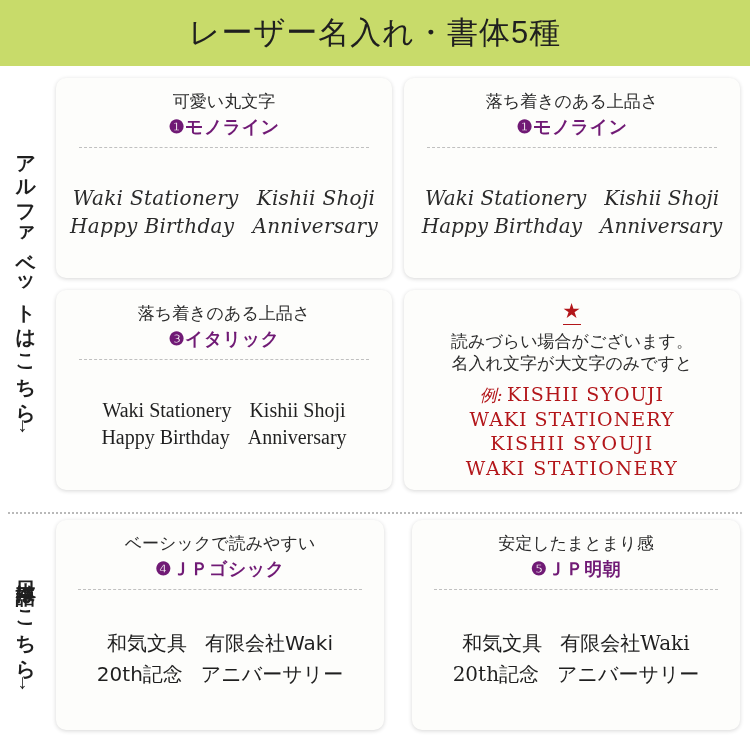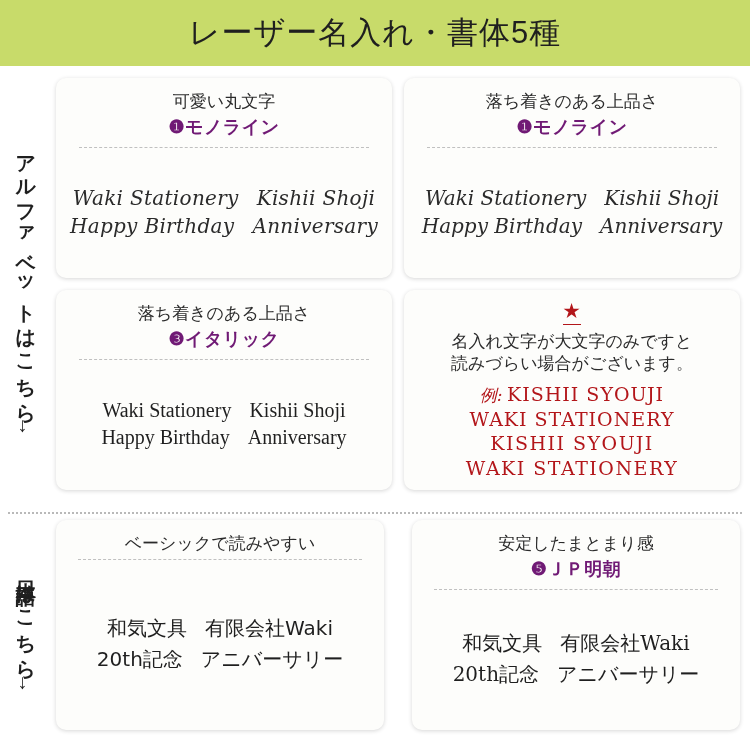--- a/index.html
+++ b/index.html
@@ -305,40 +305,41 @@
             <span>Anniversary</span>
           </div>
         </div>
       </div>
 
       <div class="notice">
         <div class="notice-head">
           <span class="star">★</span>
         </div>
         <div class="notice-body">
+          <div>読みづらい場合がございます。</div>
           <div>名入れ文字が大文字のみですと</div>
-          <div>読みづらい場合がございます。</div>
         </div>
         <div class="notice-ex">
           <div>
             <span class="ex-label">例:</span>
             <span class="ex-line">KISHII SYOUJI</span>
           </div>
           <div class="ex-line">WAKI STATIONERY</div>
           <div class="ex-line cursive">KISHII SYOUJI</div>
           <div class="ex-line cursive">WAKI STATIONERY</div>
         </div>
       </div>
 
     </div>
 
     <div class="grid-bottom">
 
       <div class="card style-gothic">
         <div class="card-sub">ベーシックで読みやすい</div>
+        <div class="card-title">❹ＪＰゴシック</div>
         <div class="card-rule"></div>
         <div class="sample-rows">
           <div class="sample-row">
             <span>和気文具</span>
             <span>有限会社Waki</span>
           </div>
           <div class="sample-row">
             <span>20th記念</span>
             <span>アニバーサリー</span>
           </div>

